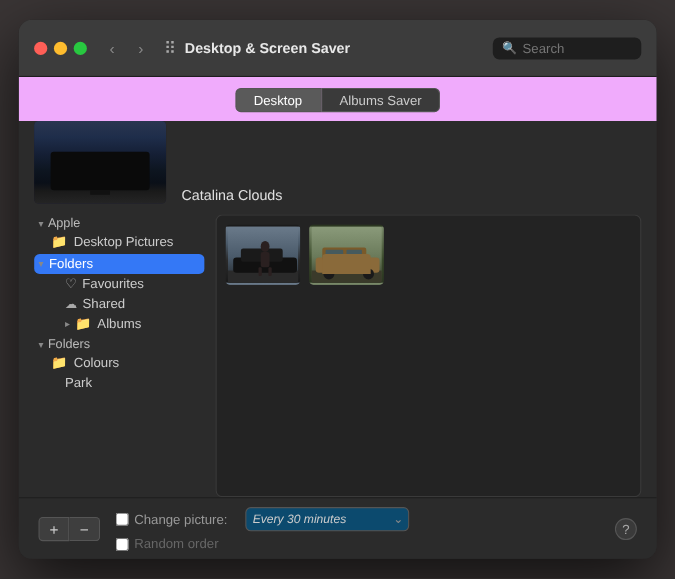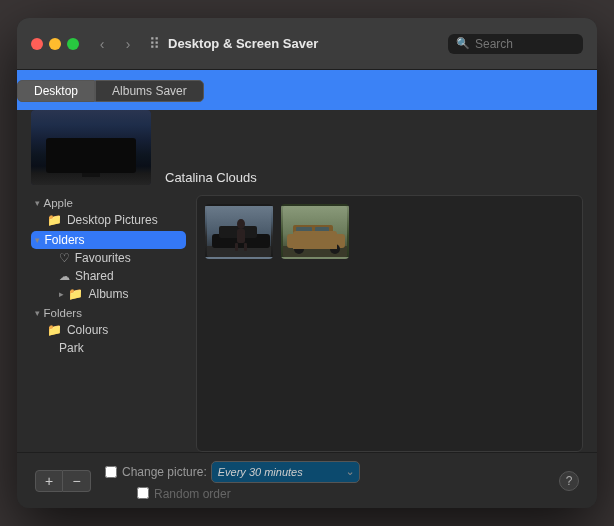--- a/index.html
+++ b/index.html
@@ -103,23 +103,24 @@
     }
 
     .search-icon-small {
       color: #666;
       font-size: 11px;
     }
 
     
     .tabbar {
       display: flex;
+      justify-content: center;
       gap: 0;
       padding: 10px 0 8px;
-      background: #3b82f6;
+      background: #f0abfc;
       flex-shrink: 0;
     }
 
     .tab-btn {
       padding: 3px 16px;
       font-size: 12px;
       font-weight: 500;
       cursor: pointer;
       border: 1px solid #555;
       color: #ccc;
@@ -307,44 +308,43 @@
       justify-content: center;
       line-height: 1;
     }
 
     .add-remove-btn:first-child { border-radius: 4px 0 0 4px; }
     .add-remove-btn:last-child { border-radius: 0 4px 4px 0; border-left: none; }
 
     .change-picture-line {
       display: flex;
       align-items: center;
-      gap: 4px;
+      gap: 16px;
     }
 
     .checkbox-label {
       display: flex;
       align-items: center;
       gap: 5px;
       color: #999;
       font-size: 12px;
     }
 
     .checkbox-label input[type="checkbox"] {
       width: 12px;
       height: 12px;
       accent-color: #3478f6;
     }
 
     .random-order-label {
       display: flex;
-      align-items: flex-start;
+      align-items: flex-end;
       gap: 5px;
       color: #666;
       font-size: 12px;
-      margin-left: 32px;
     }
 
     .interval-select {
       background: #0c4a6e;
       border: 1px solid #555;
       border-radius: 5px;
       color: #ccc;
       font-size: 11px;
       padding: 2px 6px;
       height: 22px;

